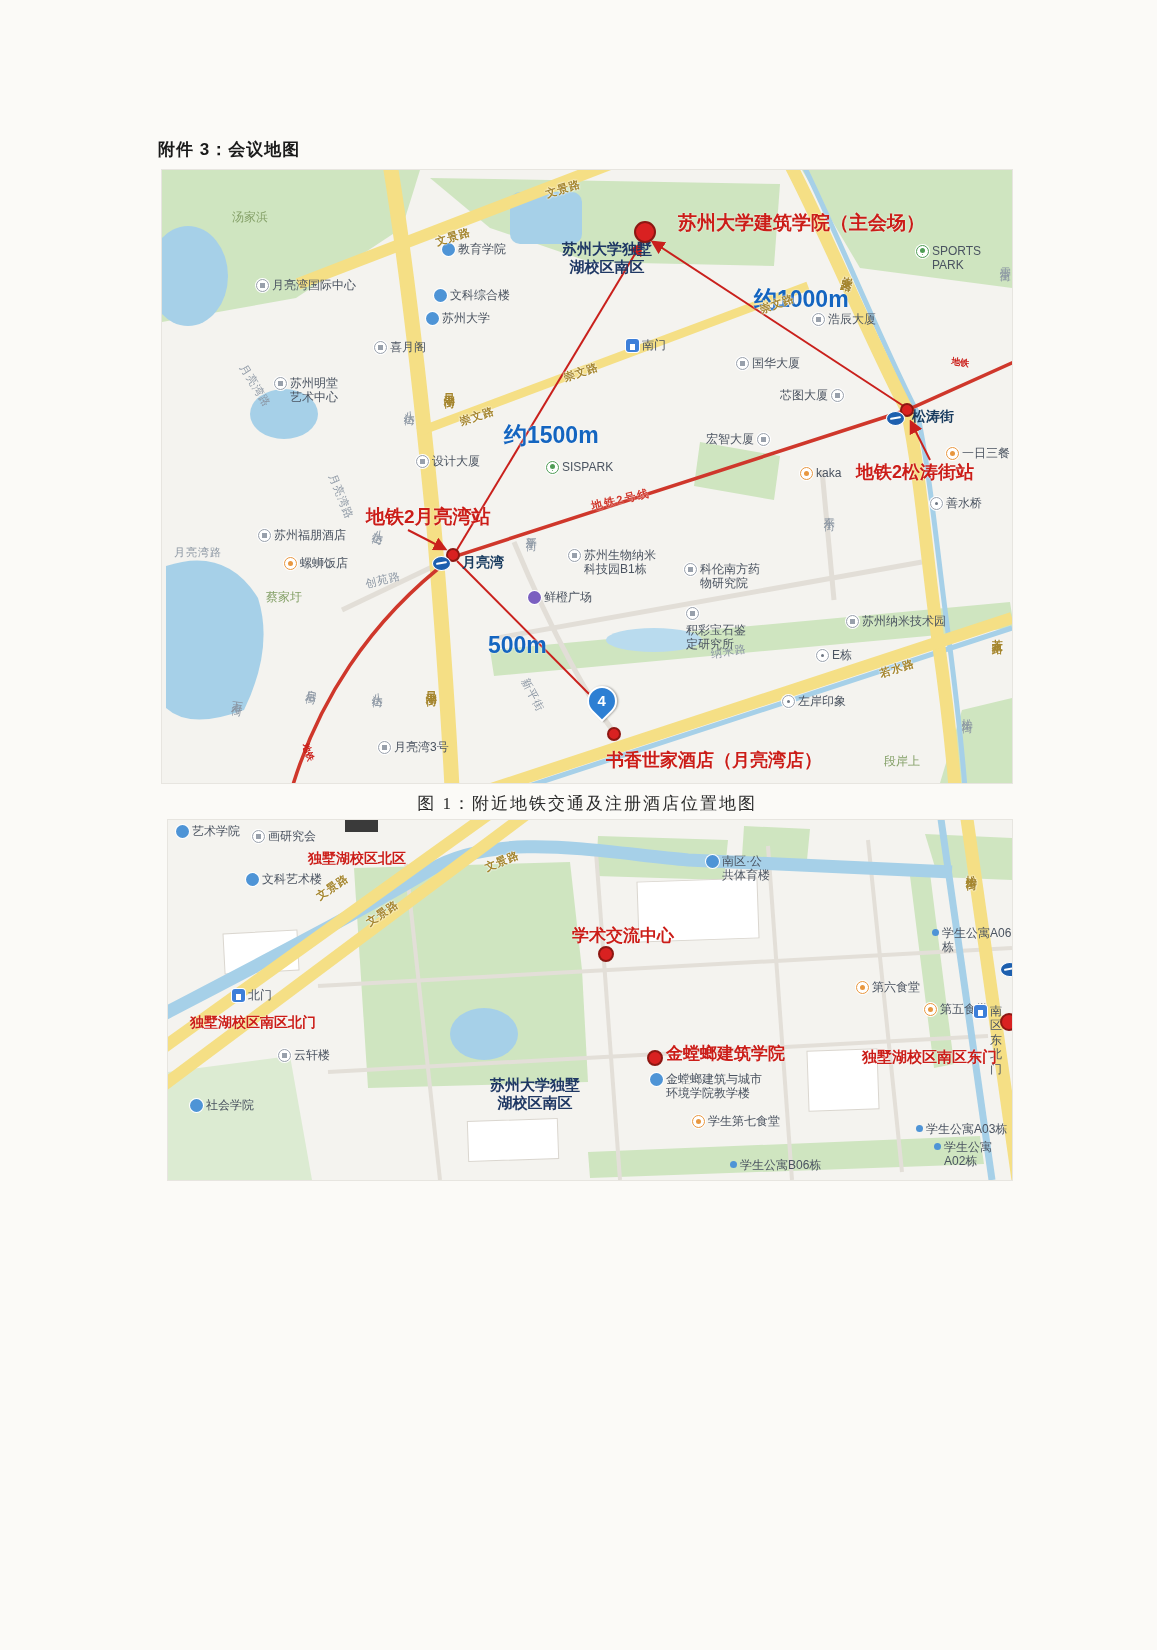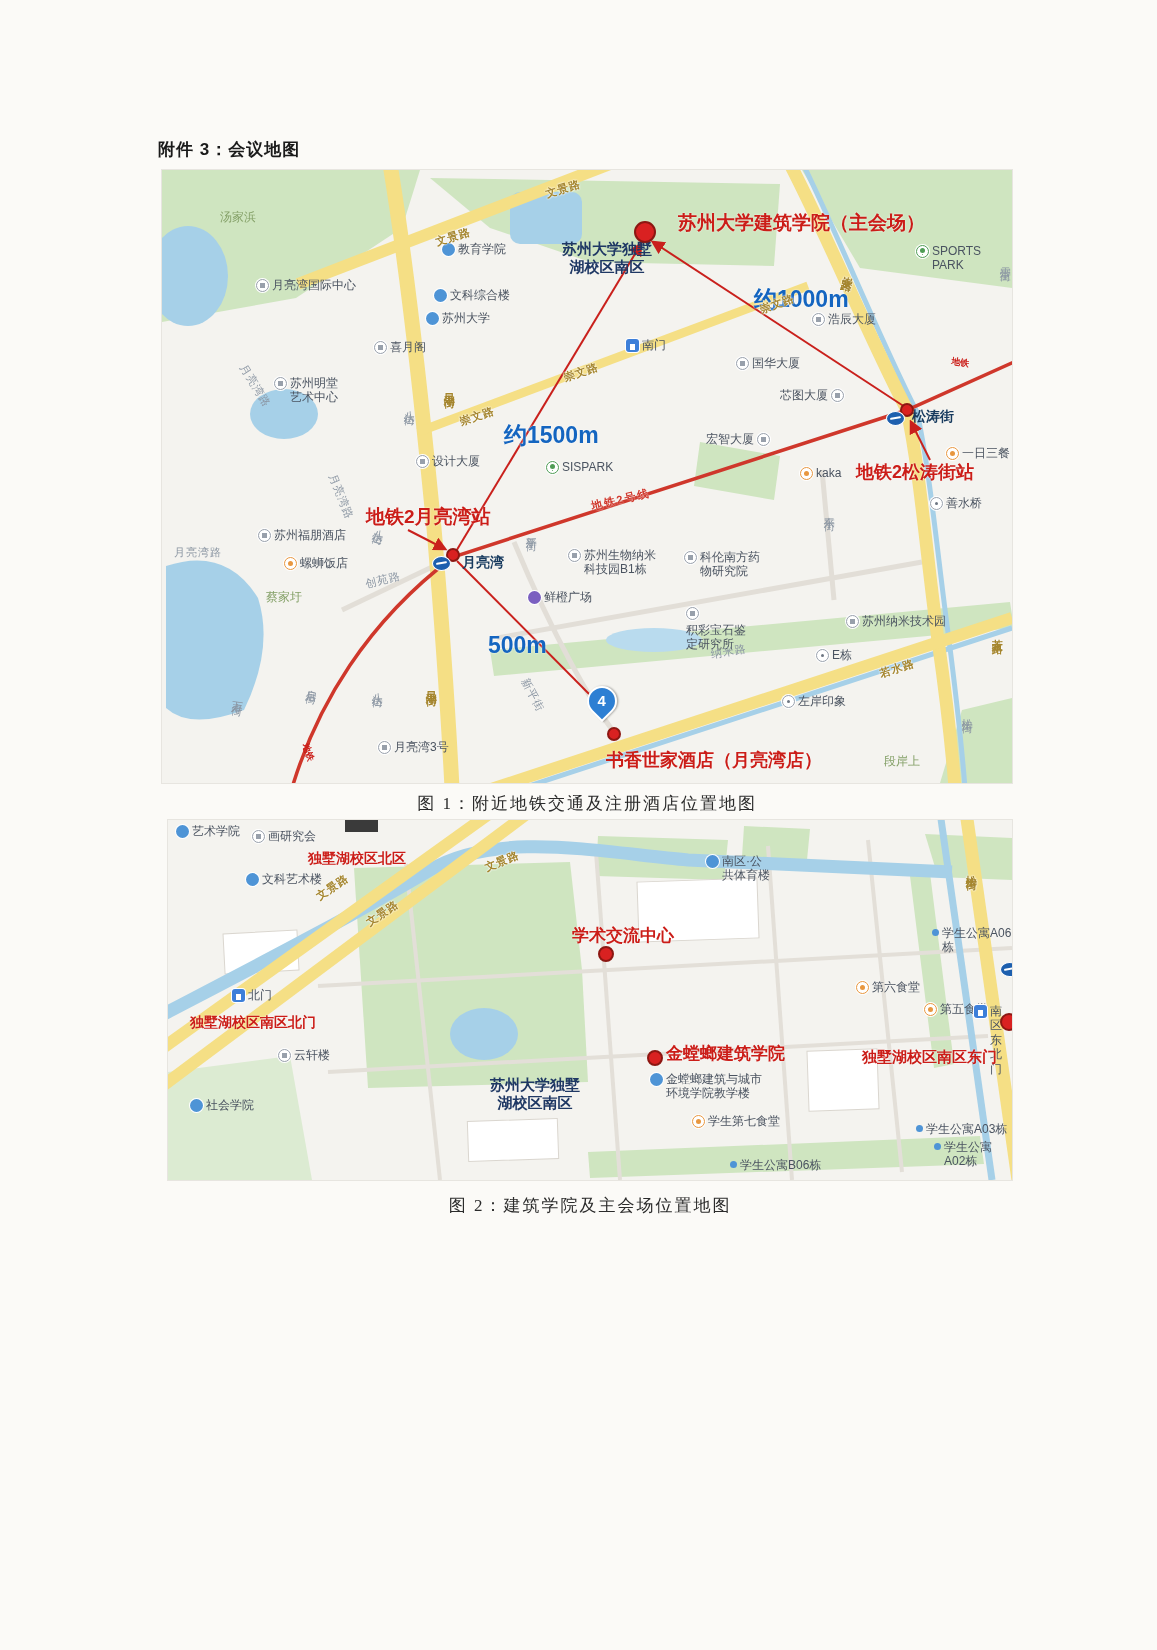--- a/index.html
+++ b/index.html
@@ -156,21 +156,21 @@
         <span class="txt">文科综合楼</span>
       </div>
       <div class="it poi" style="left: 264px; top: 141px;">
         <span class="ic ic-blue"></span>
         <span class="txt">苏州大学</span>
       </div>
       <div class="it poi" style="left: 94px; top: 108px;">
         <span class="ic ic-gray"></span>
         <span class="txt">月亮湾国际中心</span>
       </div>
-      <div class="it area" style="left: 58px; top: 40px; text-align: right;">
+      <div class="it area" style="left: 70px; top: 40px; text-align: right;">
         <span class="txt">汤家浜</span>
       </div>
       <div class="it poi" style="left: 212px; top: 170px;">
         <span class="ic ic-gray"></span>
         <span class="txt">喜月阁</span>
       </div>
       <div class="it poi" style="left: 112px; top: 206px;">
         <span class="ic ic-gray"></span>
         <span class="txt">苏州明堂
 艺术中心</span>
@@ -226,21 +226,21 @@
         <span class="txt">新平街</span>
       </div>
       <div class="it street" style="left: 368px; top: 506px; transform: rotate(62deg);">
         <span class="txt">新平街</span>
       </div>
       <div class="it poi" style="left: 406px; top: 378px;">
         <span class="ic ic-gray"></span>
         <span class="txt">苏州生物纳米
 科技园B1栋</span>
       </div>
-      <div class="it poi" style="left: 522px; top: 380px;">
+      <div class="it poi" style="left: 522px; top: 392px;">
         <span class="ic ic-gray"></span>
         <span class="txt">科伦南方药
 物研究院</span>
       </div>
       <div class="it poi" style="left: 366px; top: 420px;">
         <span class="ic ic-purple"></span>
         <span class="txt">鲜橙广场</span>
       </div>
       <div class="it poi" style="left: 524px; top: 436px; flex-direction: column;">
         <span class="ic ic-gray"></span>
@@ -487,15 +487,14 @@
       </div>
       <div class="it poi" style="left: 766px; top: 320px;">
         <span class="ic ic-dot"></span>
         <span class="txt">学生公寓A02栋</span>
       </div>
       <div class="dot" style="width: 16px; height: 16px; left: 430px; top: 126px;"></div>
       <div class="dot" style="width: 16px; height: 16px; left: 479px; top: 230px;"></div>
       <div class="dot" style="width: 18px; height: 18px; left: 832px; top: 193px;"></div>
       <div class="roundel" style="left: 832px; top: 142px;"></div>
     </div>
-  <div class="caption" id="cap2">图 2：建筑学院及主会场位置地图</div>
 
 </div>
 
 </body></html>

